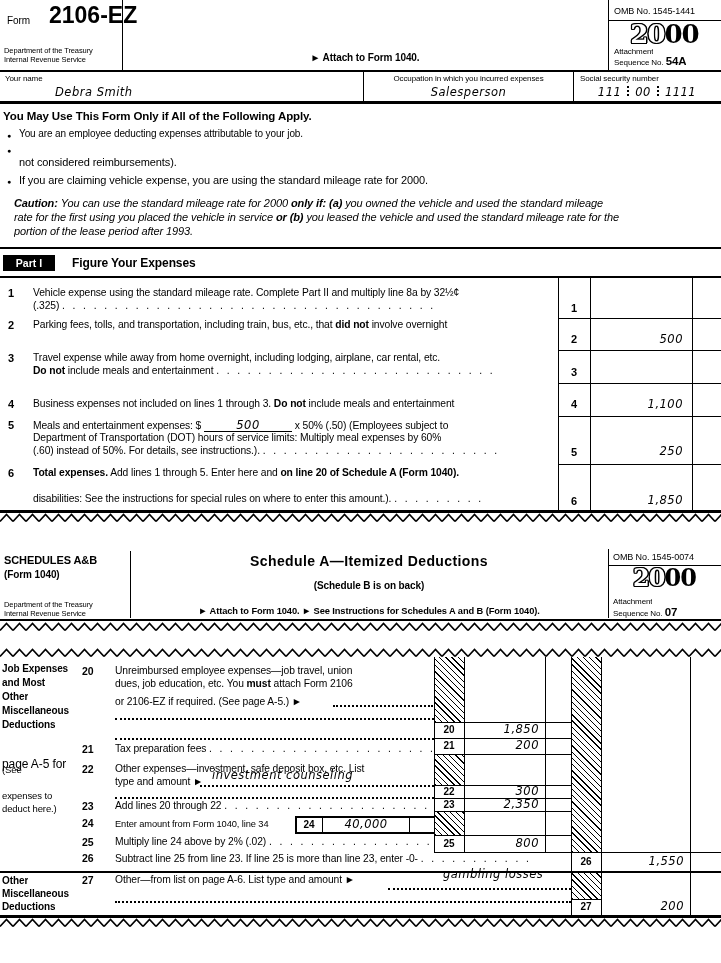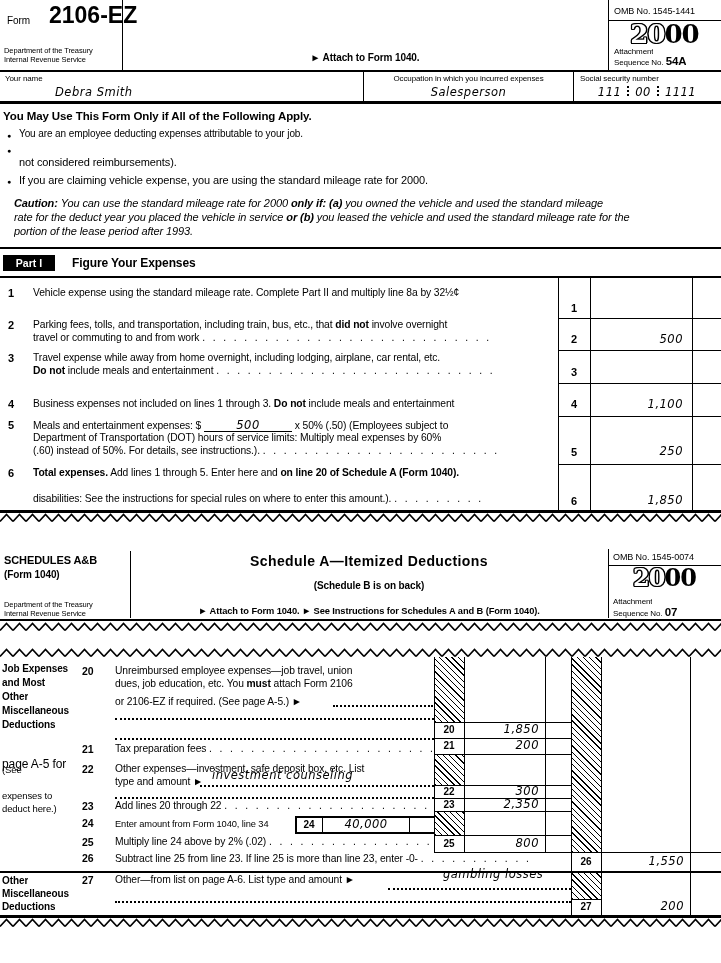--- a/index.html
+++ b/index.html
@@ -68,43 +68,43 @@
   <div class="hl" style="left:0;top:101px;width:721px;height:2.5px"></div>
 
   <div class="t b" style="left:3px;top:110px;font-size:11.5px">You May Use This Form Only if All of the Following Apply.</div>
   <div class="t" style="left:7px;top:130px;font-size:7px">●</div>
   <div class="t" style="left:19px;top:128px;width:700px;font-size:10px">You are an employee deducting expenses attributable to your job.</div>
   <div class="t" style="left:7px;top:145px;font-size:7px">●</div>
   <div class="t" style="left:19px;top:156px;width:700px;font-size:11px">not considered reimbursements).</div>
   <div class="t" style="left:7px;top:176px;font-size:7px">●</div>
   <div class="t" style="left:19px;top:174px;width:700px;font-size:11px">If you are claiming vehicle expense, you are using the standard mileage rate for 2000.</div>
   <div class="t" style="left:14px;top:197px;width:706px;font-size:11px"><span class="seg-bi">Caution: </span><span class="seg-i">You can use the standard mileage rate for 2000 </span><span class="seg-bi">only if: (a)</span><span class="seg-i"> you owned the vehicle and used the standard mileage</span></div>
-  <div class="t" style="left:14px;top:211px;width:706px;font-size:11px"><span class="seg-i">rate for the deduct year you placed the vehicle in service </span><span class="seg-bi">or (b)</span><span class="seg-i"> you leased the vehicle and used the standard mileage rate for the</span></div>
+  <div class="t" style="left:14px;top:211px;width:706px;font-size:11px"><span class="seg-i">rate for the first using you placed the vehicle in service </span><span class="seg-bi">or (b)</span><span class="seg-i"> you leased the vehicle and used the standard mileage rate for the</span></div>
   <div class="t" style="left:14px;top:225px;width:706px;font-size:11px"><span class="seg-i">portion of the lease period after 1993.</span></div>
   <div class="hl" style="left:0;top:247px;width:721px;height:2px"></div>
 
   <div class="ptab" style="left:3px;top:255px;width:52px;height:16px;line-height:16px">Part I</div>
   <div class="t b" style="left:72px;top:257px;font-size:12px">Figure Your Expenses</div>
   <div class="hl" style="left:0;top:276px;width:721px;height:2px"></div>
 
   <div class="vl" style="left:558px;top:277px;height:233px"></div>
   <div class="vl" style="left:590px;top:277px;height:233px"></div>
   <div class="vl" style="left:692px;top:277px;height:233px"></div>
   <div class="hl" style="left:558px;top:318px;width:163px"></div>
   <div class="hl" style="left:558px;top:350px;width:163px"></div>
   <div class="hl" style="left:558px;top:383px;width:163px"></div>
   <div class="hl" style="left:558px;top:416px;width:163px"></div>
   <div class="hl" style="left:558px;top:464px;width:163px"></div>
   <div class="hl" style="left:0;top:510px;width:721px;height:2.5px"></div>
 
   <div class="num" style="left:8px;top:287px">1</div>
   <div class="t" style="left:33px;top:287px;width:523px">Vehicle expense using the standard mileage rate. Complete Part II and multiply line 8a by 32½¢</div>
+  <div class="t" style="left:33px;top:300px;width:523px"><span>(.325)  </span><span class="seg-dots">. . . . . . . . . . . . . . . . . . . . . . . . . . . . . . . . . . . .</span></div>
   <div class="num" style="left:8px;top:319px">2</div>
   <div class="t" style="left:33px;top:319px;width:523px"><span>Parking fees, tolls, and transportation, including train, bus, etc., that </span><span class="seg-b">did not</span><span> involve overnight</span></div>
-  <div class="t" style="left:33px;top:332px;width:523px"><span>travel or commuting to and from work    </span><span class="seg-dots">. . . . . . . . . . . . . . . . . . . . . . . . . . . .</span></div>
   <div class="num" style="left:8px;top:352px">3</div>
   <div class="t" style="left:33px;top:365px;width:523px"><span class="seg-b">Do not</span><span> include meals and entertainment  </span><span class="seg-dots">. . . . . . . . . . . . . . . . . . . . . . . . . . .</span></div>
   <div class="t" style="left:33px;top:352px;width:523px">Travel expense while away from home overnight, including lodging, airplane, car rental, etc.</div>
   <div class="num" style="left:8px;top:398px">4</div>
   <div class="t" style="left:33px;top:398px;width:523px"><span>Business expenses not included on lines 1 through 3. </span><span class="seg-b">Do not</span><span> include meals and entertainment</span></div>
   <div class="num" style="left:8px;top:419px">5</div>
   <div class="t" style="left:33px;top:419px;width:523px;overflow:visible"><span>Meals and entertainment expenses: $ </span><span class="seg-hwu">500</span><span> x 50% (.50) (Employees subject to</span></div>
   <div class="t" style="left:33px;top:432px;width:523px">Department of Transportation (DOT) hours of service limits: Multiply meal expenses by 60%</div>
   <div class="t" style="left:33px;top:445px;width:523px"><span>(.60) instead of 50%. For details, see instructions.).  </span><span class="seg-dots">. . . . . . . . . . . . . . . . . . . . . . .</span></div>
   <div class="num" style="left:8px;top:467px">6</div>

